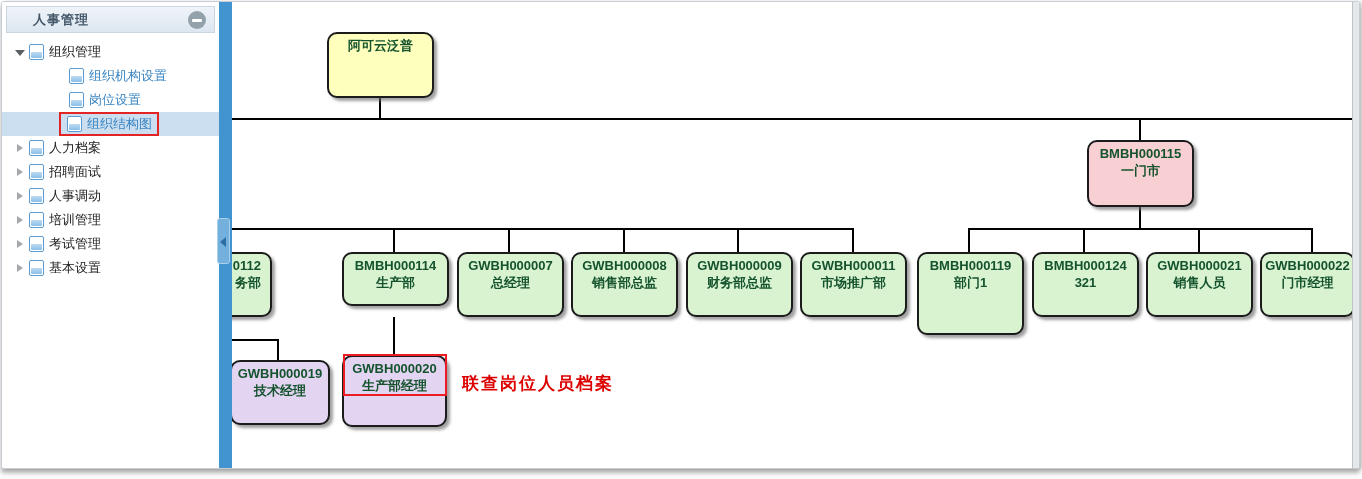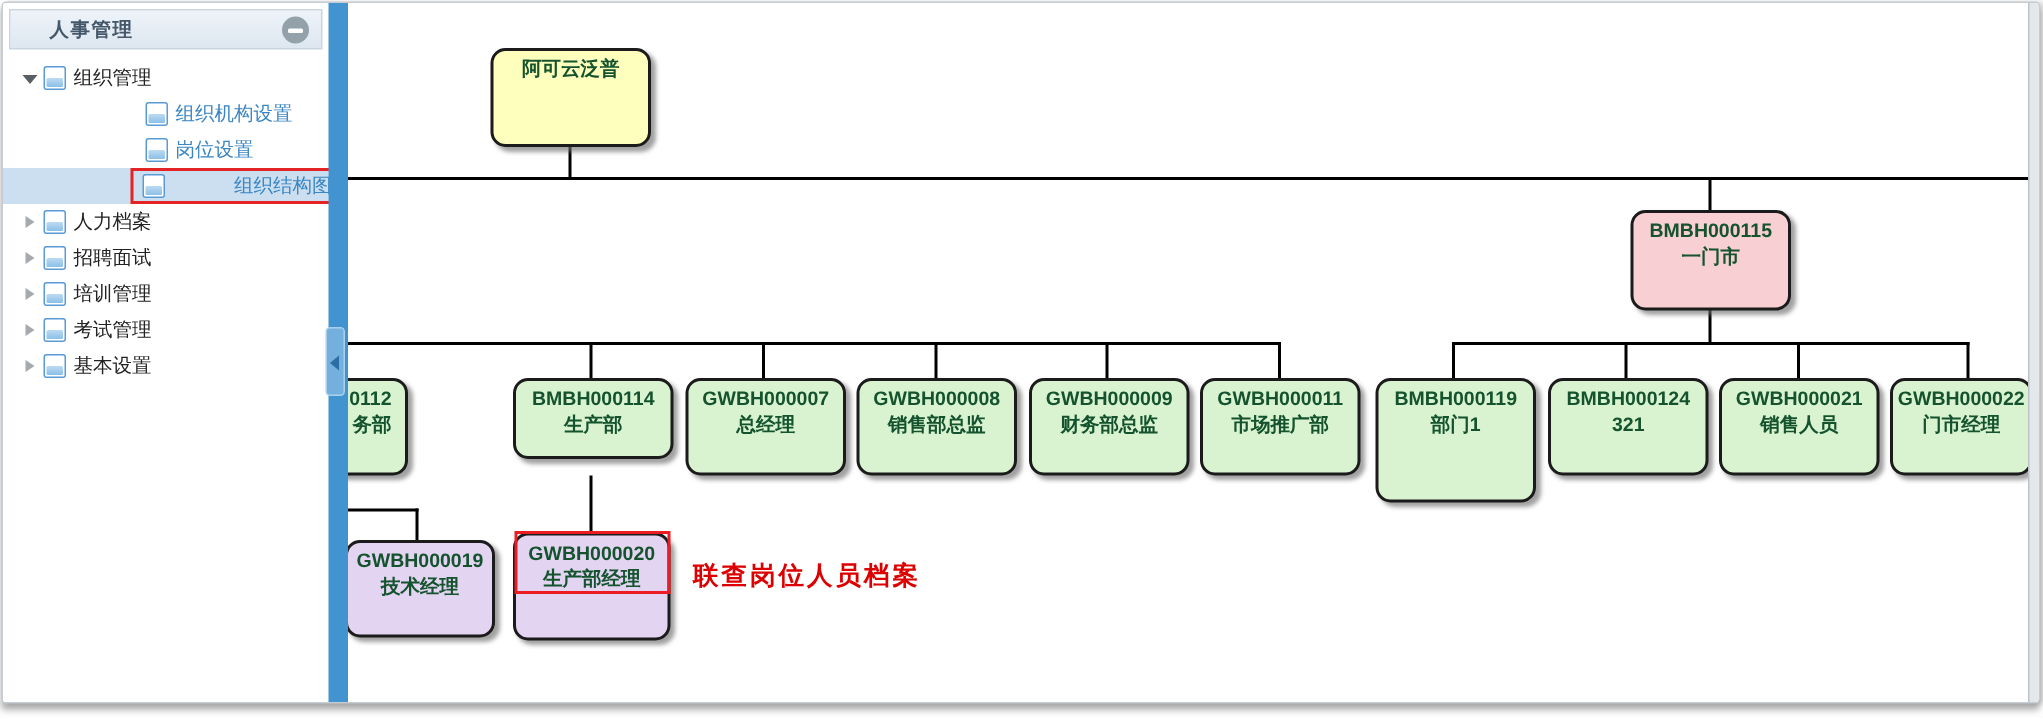--- a/index.html
+++ b/index.html
@@ -20,31 +20,31 @@
   .collapse-btn { margin-left:auto; margin-right:8px; width:18px; height:18px; border-radius:50%;
             background:#93a1ab; position:relative; cursor:pointer; }
   .collapse-btn::after { content:""; position:absolute; left:4px; top:8px; width:10px; height:3px; background:#fff; border-radius:1px; }
 
   .tree { position:absolute; left:0; top:38px; right:0; }
   .trow { height:24px; display:flex; align-items:center; font-size:13px; color:#222; cursor:pointer; }
   .trow.link .tlabel { color:#3a85c2; }
   .trow.selected { background:#cbdff0; }
   .trow .tlabel { margin-left:5px; white-space:nowrap; }
   .lvl0 { padding-left:12px; }
-  .lvl1 { padding-left:80px;text-align:right; }
+  .lvl1 { padding-left:52px;text-align:right; }
   .toggle { width:12px; height:10px; position:relative; flex:0 0 12px; }
   .toggle.expanded::after { content:""; position:absolute; left:1px; top:3px;
             border-left:5px solid transparent; border-right:5px solid transparent; border-top:6px solid #5a5f63; }
   .toggle.collapsed::after { content:""; position:absolute; left:3px; top:1px;
             border-top:4px solid transparent; border-bottom:4px solid transparent; border-left:6px solid #a3a9ad; }
   .doc-icon { width:15px; height:16px; flex:0 0 15px; background:#fff; border:1px solid #5b9bd5;
             border-radius:2px; position:relative; margin-left:3px; }
   .doc-icon::after { content:""; position:absolute; left:1px; right:1px; bottom:1px; height:6px;
             background:linear-gradient(#bcdaf2,#8cc0e8); border-radius:1px; }
-  .redwrap { display:inline-flex; align-items:center; border:2px solid #e42325; padding:1px 5px 1px 3px; margin-left:-7px;gap:41px; }
+  .redwrap { display:inline-flex; align-items:center; border:2px solid #e42325; padding:1px 5px 1px 3px; margin-left:-7px; }
   .redwrap .tlabel { margin-left:5px; }
 
   
   .splitter { position:absolute; left:217px; top:0; width:13px; height:100%; background:#4294d1; }
   .splitter-handle { position:absolute; left:-2px; top:216px; width:13px; height:46px;
             background:#74b0de; border:1px solid #a9cfeb; border-radius:3px; cursor:pointer; }
   .splitter-handle::after { content:""; position:absolute; left:2px; top:18px;
             border-top:5px solid transparent; border-bottom:5px solid transparent; border-right:6px solid #2c6da6; }
 
   
@@ -96,20 +96,25 @@
         </div>
         <div class="trow lvl0 plain">
           <span class="toggle collapsed"></span>
           <span class="doc-icon"></span>
           <span class="tlabel">人力档案</span>
         </div>
         <div class="trow lvl0 plain">
           <span class="toggle collapsed"></span>
           <span class="doc-icon"></span>
           <span class="tlabel">招聘面试</span>
+        </div>
+        <div class="trow lvl0 plain">
+          <span class="toggle collapsed"></span>
+          <span class="doc-icon"></span>
+          <span class="tlabel">人事调动</span>
         </div>
         <div class="trow lvl0 plain">
           <span class="toggle collapsed"></span>
           <span class="doc-icon"></span>
           <span class="tlabel">培训管理</span>
         </div>
         <div class="trow lvl0 plain">
           <span class="toggle collapsed"></span>
           <span class="doc-icon"></span>
           <span class="tlabel">考试管理</span>

